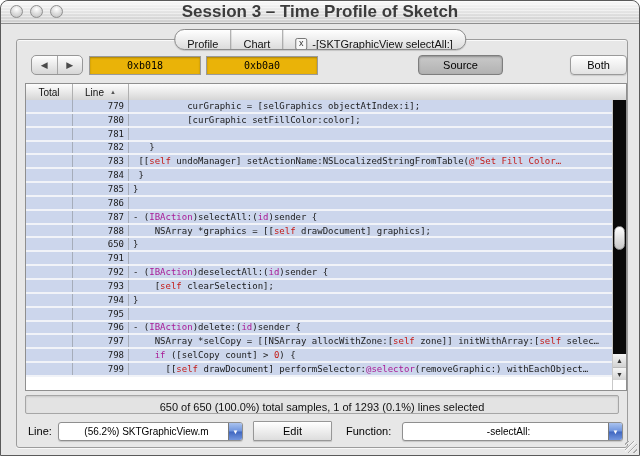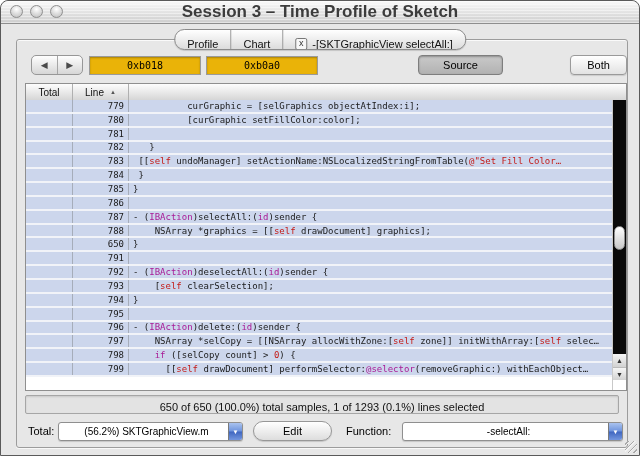--- a/index.html
+++ b/index.html
@@ -77,21 +77,21 @@
   .statusbar{position:absolute;left:24px;top:394px;width:594px;height:19px;box-sizing:border-box;
     border:1px solid #a6a6a6;border-radius:2px;background:#e3e3e3;box-shadow:inset 0 1px 2px rgba(0,0,0,.12);
     display:flex;align-items:flex-end;justify-content:center;font-size:11px;color:#111;}
   .flabel{position:absolute;top:424px;font-size:11px;color:#000;}
   .popup{position:absolute;top:421px;height:19px;box-sizing:border-box;border:1px solid #8f8f8f;border-radius:3px;
     background:#fff;display:flex;align-items:center;overflow:hidden;box-shadow:0 1px 1px rgba(0,0,0,.15);text-align:center;}
   .popup .ptext{flex:1;font-size:10px;color:#000;padding-left:6px;white-space:nowrap;overflow:hidden;}
   .popup .parrow{width:13px;align-self:stretch;background:linear-gradient(#a9c2ee 0%,#6f94dd 48%,#3f66c0 52%,#7396de 100%);
     display:flex;align-items:center;justify-content:center;font-size:6px;color:#fff;border-left:1px solid #7a7a7a;}
   .editbtn{position:absolute;left:252px;top:420px;width:79px;height:20px;box-sizing:border-box;
-    border:1px solid #979797;border-radius:10px;background:linear-gradient(#ffffff,#dddddd);
+    border:1px solid #979797;border-radius:1px;background:linear-gradient(#ffffff,#dddddd);
     display:flex;align-items:center;justify-content:center;font-size:11px;color:#000;box-shadow:0 1px 1px rgba(0,0,0,.15);}
   .grip{position:absolute;right:2px;bottom:2px;width:12px;height:12px;
     background:repeating-linear-gradient(135deg,rgba(0,0,0,0) 0 2px,#a9a9a9 2px 3px,#f2f2f2 3px 4px);}
 </style>
 </head>
 <body>
 
 <div class="window">
 
   <div class="titlebar">
@@ -260,21 +260,21 @@
       </div>
       <div class="varrow up">▲</div>
       <div class="varrow down">▼</div>
     </div>
   </div>
 
   <div class="statusbar">
     <span>650 of 650 (100.0%) total samples, 1 of 1293 (0.1%) lines selected</span>
   </div>
 
-  <div class="flabel" style="left:27px;">Total:</div>
+  <div class="flabel" style="left:27px;">Line:</div>
   <div class="popup" style="left:57px;width:185px;">
     <div class="ptext">(56.2%) SKTGraphicView.m</div>
     <div class="parrow">▼</div>
   </div>
   <div class="editbtn">
     <span>Edit</span>
   </div>
   <div class="flabel" style="left:345px;">Function:</div>
   <div class="popup" style="left:401px;width:221px;">
     <div class="ptext">-selectAll:</div>

